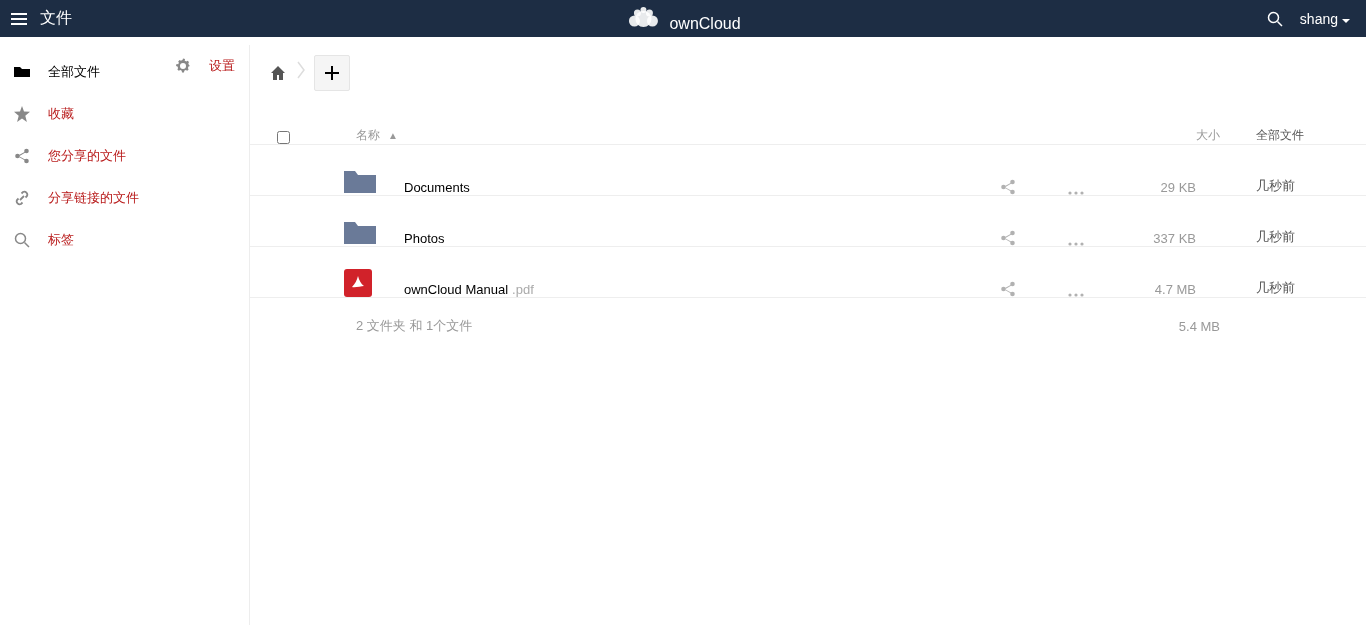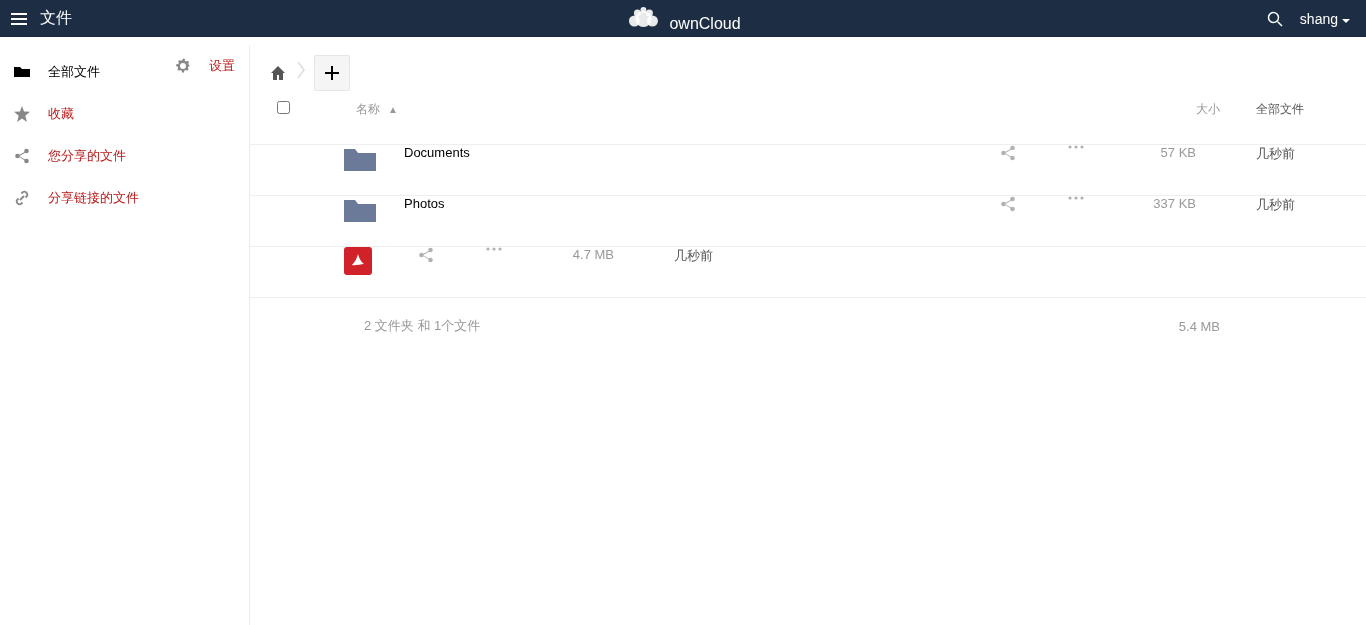--- a/index.html
+++ b/index.html
@@ -20,39 +20,39 @@
 .sidebar-item.active .s-icon svg { fill:#000; }
 .s-icon { width:16px; height:16px; display:flex; align-items:center; justify-content:center; }
 .s-icon svg { fill:#888; }
 .sidebar-item.active .s-icon svg { fill:#000; }
 .main { position:absolute; top:45px; left:250px; right:0; bottom:0; background:#fff; }
 .breadcrumb-row { display:flex; align-items:center; gap:8px; padding:10px 14px 10px 18px; }
 .crumb-home { width:20px; height:20px; display:flex; align-items:center; justify-content:center; cursor:pointer; }
 .crumb-sep { color:#ccc; font-size:22px; }
 .add-btn { width:36px; height:36px; background:#f5f5f5; border:1px solid #e5e5e5; border-radius:2px; display:flex; align-items:center; justify-content:center; cursor:pointer; }
 .table { width:100%; }
-.thead, .trow { display:flex; align-items:flex-start; border-bottom:1px solid #eee; padding:0 0 0 0; }
+.thead, .trow { display:flex; align-items:flex-end; border-bottom:1px solid #eee; padding:0 0 0 0; }
 .thead { height:44px; color:#999; font-size:12px; }
 .trow { height:51px; font-size:13px; color:#000;gap:24px; }
 .col-check { width:66px; display:flex; justify-content:center; }
 .col-icon { width:40px; display:flex; justify-content:flex-start; padding-left:4px;}
 .col-name { flex:1; display:flex; align-items:center; gap:4px; }
 .col-share { width:44px; display:flex; justify-content:center; }
 .col-more { width:44px; display:flex; justify-content:center; }
 .col-size { width:110px; text-align:right; padding-right:36px; color:#999; }
 .col-date { width:110px; padding-right:14px; color:#555; }
 .thead .col-name { font-weight:400; position:relative; }
 .sort-arrow { margin-left:4px; color:#999; font-size:10px; }
 .fname { color:#000; }
 .fext { color:#aaa; }
 .folder-icon { width:32px; height:28px; }
 .pdf-icon { width:28px; height:28px; background:#d1222a; border-radius:3px; display:flex; align-items:center; justify-content:center; }
 .action-icon { cursor:pointer; opacity:0.45; }
 .summary-row { display:flex; align-items:center; height:56px; font-size:13px; color:#999; }
-.summary-row .col-name { padding-left:0;margin-left:8px; }
+.summary-row .col-name { padding-left:0; }
 input[type=checkbox]{ width:13px; height:13px; }
 </style>
 </head>
 <body>
 
 <div class="header">
   <div class="header-left">
     <div class="menu-icon">
       <svg width="18" height="18" viewBox="0 0 18 18">
           <path fill="#fff" d="M1 3h16v2H1zM1 8h16v2H1zM1 13h16v2H1z"></path>
@@ -123,20 +123,29 @@
       <span>您分享的文件</span>
     </div>
     <div class="sidebar-item">
       <span class="s-icon">
           <svg width="16" height="16" viewBox="0 0 16 16">
             <path fill="none" stroke="#888" stroke-width="1.8" d="M6 10l4-4M4.5 8.5L3 10a3 3 0 004 4l1.5-1.5M11.5 7.5L13 6a3 3 0 00-4-4L7.5 3.5"></path>
           </svg>
         </span>
       <span>分享链接的文件</span>
     </div>
+    <div class="sidebar-item">
+      <span class="s-icon">
+          <svg width="16" height="16" viewBox="0 0 16 16">
+            <circle cx="6.5" cy="6.5" r="5" fill="none" stroke="#888" stroke-width="1.5"></circle>
+            <line x1="10.5" y1="10.5" x2="15" y2="15" stroke="#888" stroke-width="1.5"></line>
+          </svg>
+        </span>
+      <span>标签</span>
+    </div>
   </div>
   <div class="sidebar-bottom">
     <div class="sidebar-item">
       <span class="s-icon">
           <svg width="16" height="16" viewBox="0 0 16 16">
             <path d="M8 5a3 3 0 100 6 3 3 0 000-6zm7 3l-1.5.5a6 6 0 01-.6 1.5l.7 1.4-1.4 1.4-1.4-.7a6 6 0 01-1.5.6L9 14.5 7 14.5l-.3-1.8a6 6 0 01-1.5-.6l-1.4.7-1.4-1.4.7-1.4A6 6 0 012.5 8.5L1 8l.5-2 1.8.3a6 6 0 01.6-1.5l-.7-1.4 1.4-1.4 1.4.7A6 6 0 017.5 2L8 .5 10 1l-.3 1.8a6 6 0 011.5.6l1.4-.7 1.4 1.4-.7 1.4a6 6 0 01.6 1.5z" fill-rule="evenodd"></path>
           </svg>
         </span>
       <span>设置</span>
     </div>
@@ -198,21 +207,21 @@
             </g>
           </svg>
       </div>
       <div class="col-more action-icon">
         <svg width="16" height="4" viewBox="0 0 16 4">
             <circle cx="2" cy="2" r="1.6" fill="#555"></circle>
             <circle cx="8" cy="2" r="1.6" fill="#555"></circle>
             <circle cx="14" cy="2" r="1.6" fill="#555"></circle>
           </svg>
       </div>
-      <div class="col-size">57 KB</div>
+      <div class="col-size">29 KB</div>
       <div class="col-date">几秒前</div>
     </div>
 
     <div class="trow">
       <div class="col-check"></div>
       <div class="col-icon">
         <svg class="folder-icon" viewBox="0 0 32 28">
             <path fill="#6a7a98" d="M0 4v22h32V8H14l-3-4z"></path>
           </svg>
       </div>
@@ -242,20 +251,24 @@
 
     <div class="trow">
       <div class="col-check"></div>
       <div class="col-icon">
         <div class="pdf-icon">
           <svg width="16" height="18" viewBox="0 0 16 18">
               <path fill="#fff" d="M8 2c-1 4-3 8-6 11 3 1 9-1 12-1-3-2-5-6-6-10z"></path>
             </svg>
         </div>
       </div>
+      <div class="col-name">
+        <span class="fname">ownCloud Manual</span>
+          <span class="fext">.pdf</span>
+      </div>
       <div class="col-share action-icon">
         <svg width="16" height="16" viewBox="0 0 16 16">
             <g fill="#555">
               <circle cx="12.5" cy="3" r="2.3"></circle>
               <circle cx="3.5" cy="8" r="2.3"></circle>
               <circle cx="12.5" cy="13" r="2.3"></circle>
               <path d="M5 7l6-3.2v1L5.5 8zM5.5 8.5l6 3.2v1L5 9z"></path>
             </g>
           </svg>
       </div>

